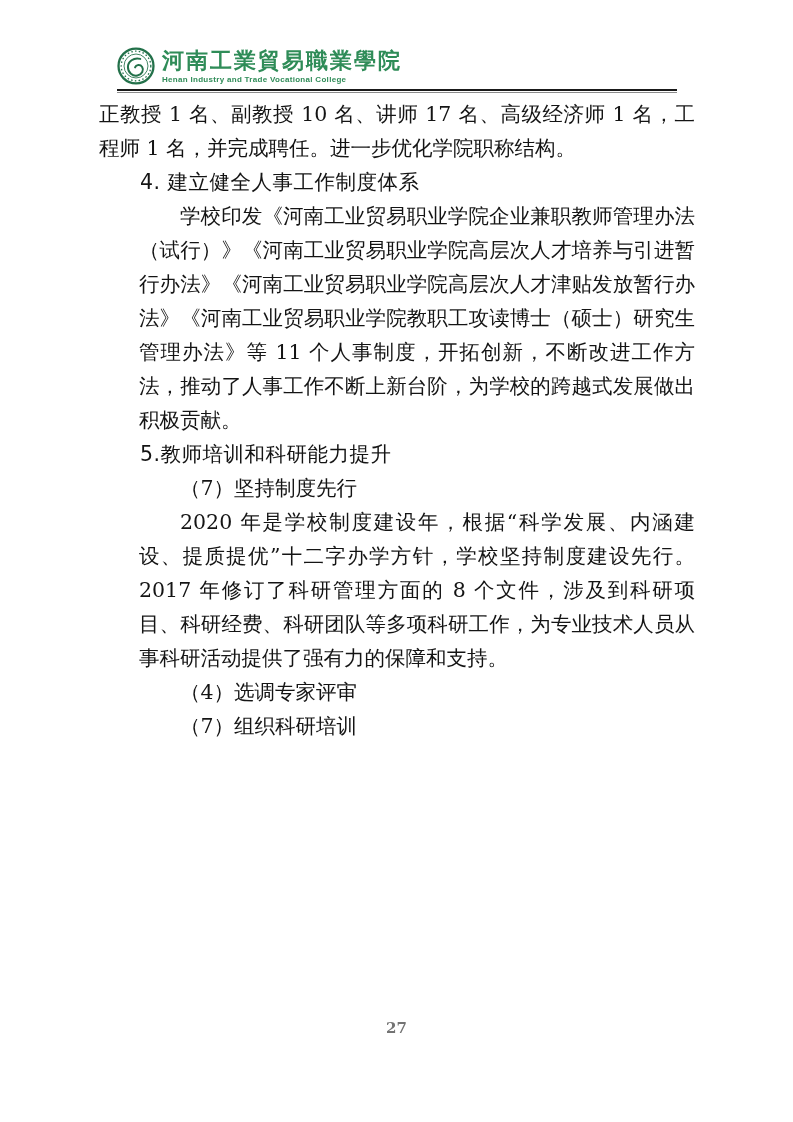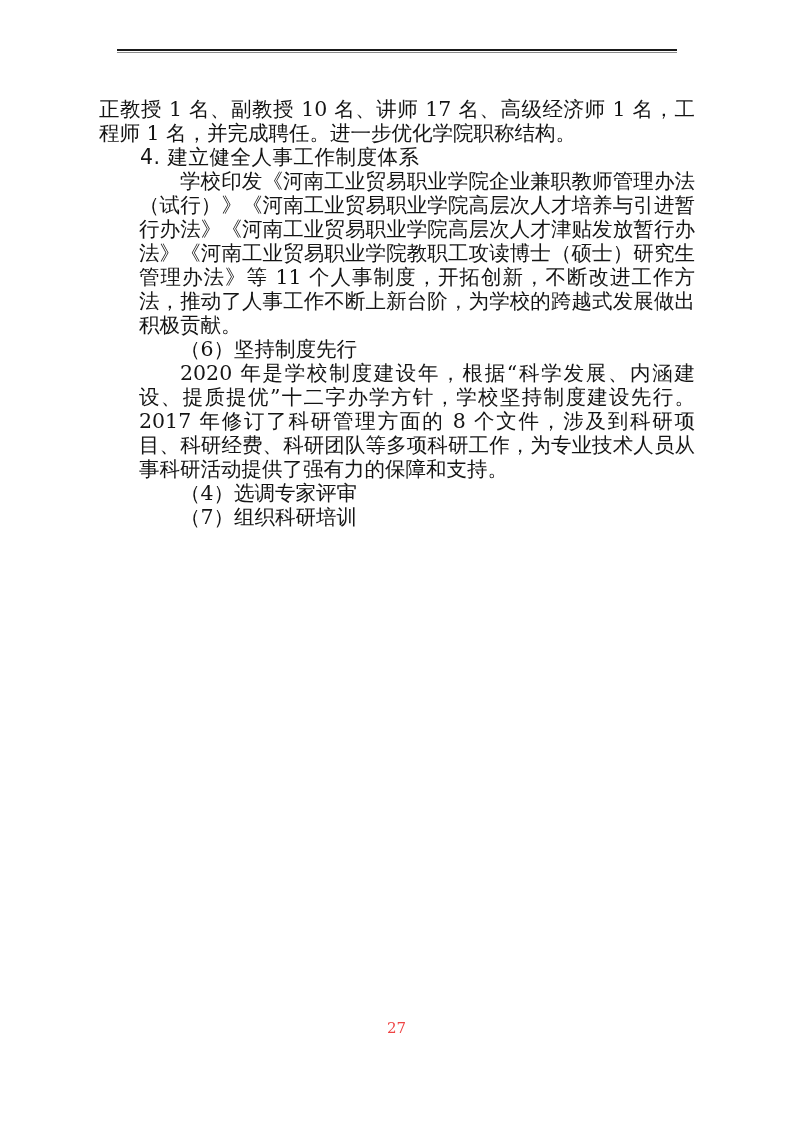--- a/index.html
+++ b/index.html
@@ -54,21 +54,21 @@
     border-bottom: 1.2px solid #8d8d8d;
   }
 
   
   .content {
     position: absolute;
     left: 99px;
     top: 97px;
     width: 596px;
     font-size: 20.5px;
-    line-height: 24px;
+    line-height: 34px;
     text-align: justify;
     text-justify: inter-character;
   }
   .content p { margin: 0; padding: 0; }
   .content p.indent { text-indent: 2em; margin-left: 40px; }
   .content p.heading {
     font-weight: 400;
     text-indent: 2em;
     text-align: left;
     font-family: "DejaVu Sans", "Liberation Sans", sans-serif;
@@ -76,37 +76,53 @@
   }
 
   
   .footer {
     position: absolute;
     left: 0;
     top: 1019px;
     width: 100%;
     text-align: center;
     font-size: 15px;
-    color: #ef4444;
+    color: #737373;
+    font-weight: bold;
   }
 </style>
 </head>
 <body>
 
 <div class="page">
 
   <div class="header">
+    <div class="logo-row">
+      <span class="emblem">
+        <svg viewBox="0 0 40 40" xmlns="http://www.w3.org/2000/svg" aria-hidden="true">
+          <circle cx="20" cy="20" r="18.4" fill="none" stroke="#23714a" stroke-width="2.4"></circle>
+          <circle cx="20" cy="20" r="15.6" fill="none" stroke="#23714a" stroke-width="1.4" stroke-dasharray="1.6 2.4"></circle>
+          <circle cx="20" cy="20" r="12.6" fill="none" stroke="#23714a" stroke-width="0.9"></circle>
+          <path d="M24.5 12.5 C17.5 10.5 11.5 15.5 11.5 21 C11.5 27 16.5 31 21.5 30 C26.5 29 28.5 24 26.5 21 C24.5 18 20 18.5 19 21.5" fill="none" stroke="#23714a" stroke-width="2.1" stroke-linecap="round"></path>
+        </svg>
+      </span>
+      <div class="logo-text">
+        <div class="name-zh">河南工業貿易職業學院</div>
+        <div class="name-en">Henan Industry and Trade Vocational College</div>
+      </div>
+    </div>
     <div class="header-rule"></div>
   </div>
 
   <div class="content" id="doc-content">
       <p class="">正教授 1 名、副教授 10 名、讲师 17 名、高级经济师 1 名，工程师 1 名，并完成聘任。进一步优化学院职称结构。</p>
       <p class="heading">4. 建立健全人事工作制度体系</p>
       <p class="indent">学校印发《河南工业贸易职业学院企业兼职教师管理办法（试行）》《河南工业贸易职业学院高层次人才培养与引进暂行办法》《河南工业贸易职业学院高层次人才津贴发放暂行办法》《河南工业贸易职业学院教职工攻读博士（硕士）研究生管理办法》等 11 个人事制度，开拓创新，不断改进工作方法，推动了人事工作不断上新台阶，为学校的跨越式发展做出积极贡献。</p>
-      <p class="indent">（6）坚持制度先行</p>
+      <p class="heading">5.教师培训和科研能力提升</p>
+      <p class="indent">（7）坚持制度先行</p>
       <p class="indent">2020 年是学校制度建设年，根据“科学发展、内涵建设、提质提优”十二字办学方针，学校坚持制度建设先行。2017 年修订了科研管理方面的 8 个文件，涉及到科研项目、科研经费、科研团队等多项科研工作，为专业技术人员从事科研活动提供了强有力的保障和支持。</p>
       <p class="indent">（4）选调专家评审</p>
       <p class="indent">（7）组织科研培训</p>
     </div>
 
   <div class="footer">
     <span>27</span>
   </div>
 
 </div>

